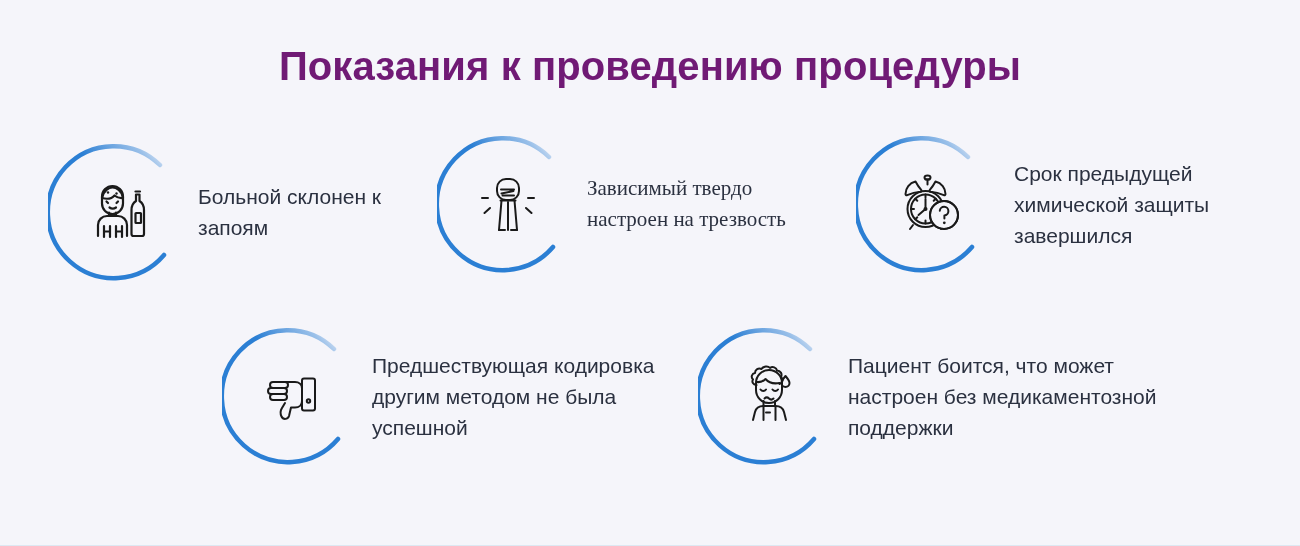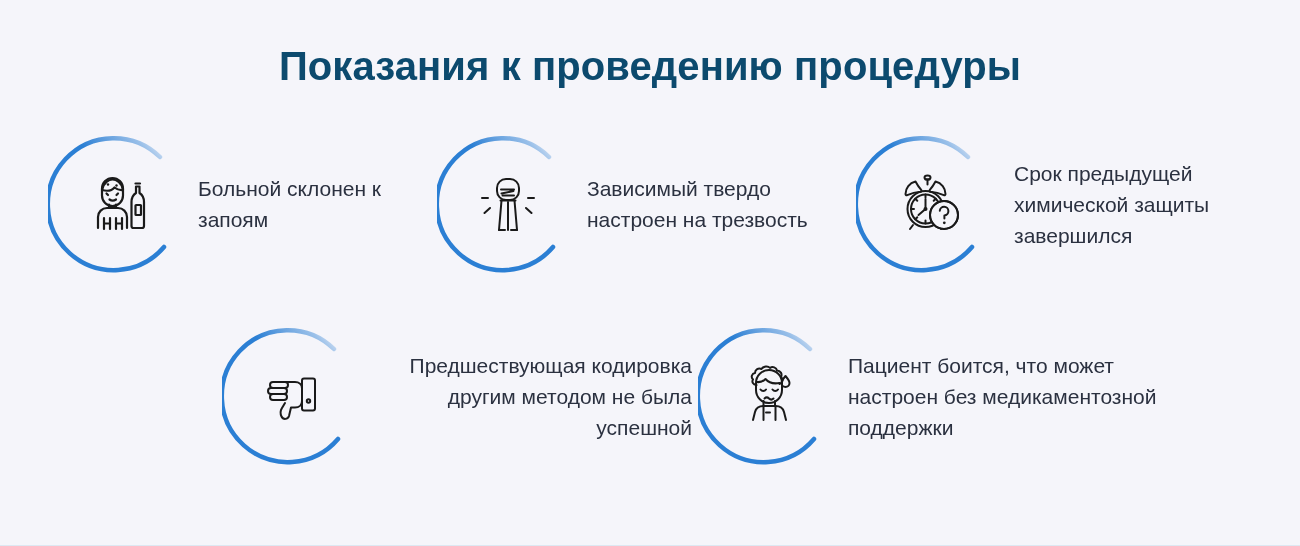--- a/index.html
+++ b/index.html
@@ -23,21 +23,21 @@
   }
 
   .title {
     position: absolute;
     left: 0;
     top: 44px;
     width: 1300px;
     text-align: center;
     font-size: 40px;
     font-weight: bold;
-    color: #0c4a6e;
+    color: #701a75;
     letter-spacing: 0.1px;
     white-space: nowrap;
   }
 
   .row {
     position: absolute;
     display: flex;
   }
 
   .row-top {
@@ -98,28 +98,28 @@
   .bottom-rule {
     position: absolute;
     left: 0;
     bottom: 0;
     width: 1300px;
     height: 1px;
     background: #dde8f2;
   }
 
   
-  .i1 { left: 48px; top: 0; position: absolute; width: 400px; }
+  .i1 { left: 48px; top: 8px; position: absolute; width: 400px; }
   .i2 { left: 437px; top: 0; position: absolute; width: 400px; }
   .i3 { left: 856px; top: 0; position: absolute; width: 430px; gap: 8px; }
-  .i4 { left: 222px; top: 0; position: absolute; width: 470px; text-align: right; }
+  .i4 { left: 222px; top: 0; position: absolute; width: 470px; }
   .i5 { left: 698px; top: 0; position: absolute; width: 520px; }
 
   .cap-w1 { width: 230px; }
-  .cap-w2 { width: 230px; }
+  .cap-w2 { width: 230px; font-family: Liberation Serif, serif; }
   .cap-w3 { width: 260px; }
   .cap-w4 { width: 330px; }
   .cap-w5 { width: 360px; }
 </style>
 </head>
 <body>
 
 <div class="page">
 
   <div class="title">Показания к проведению процедуры</div>

